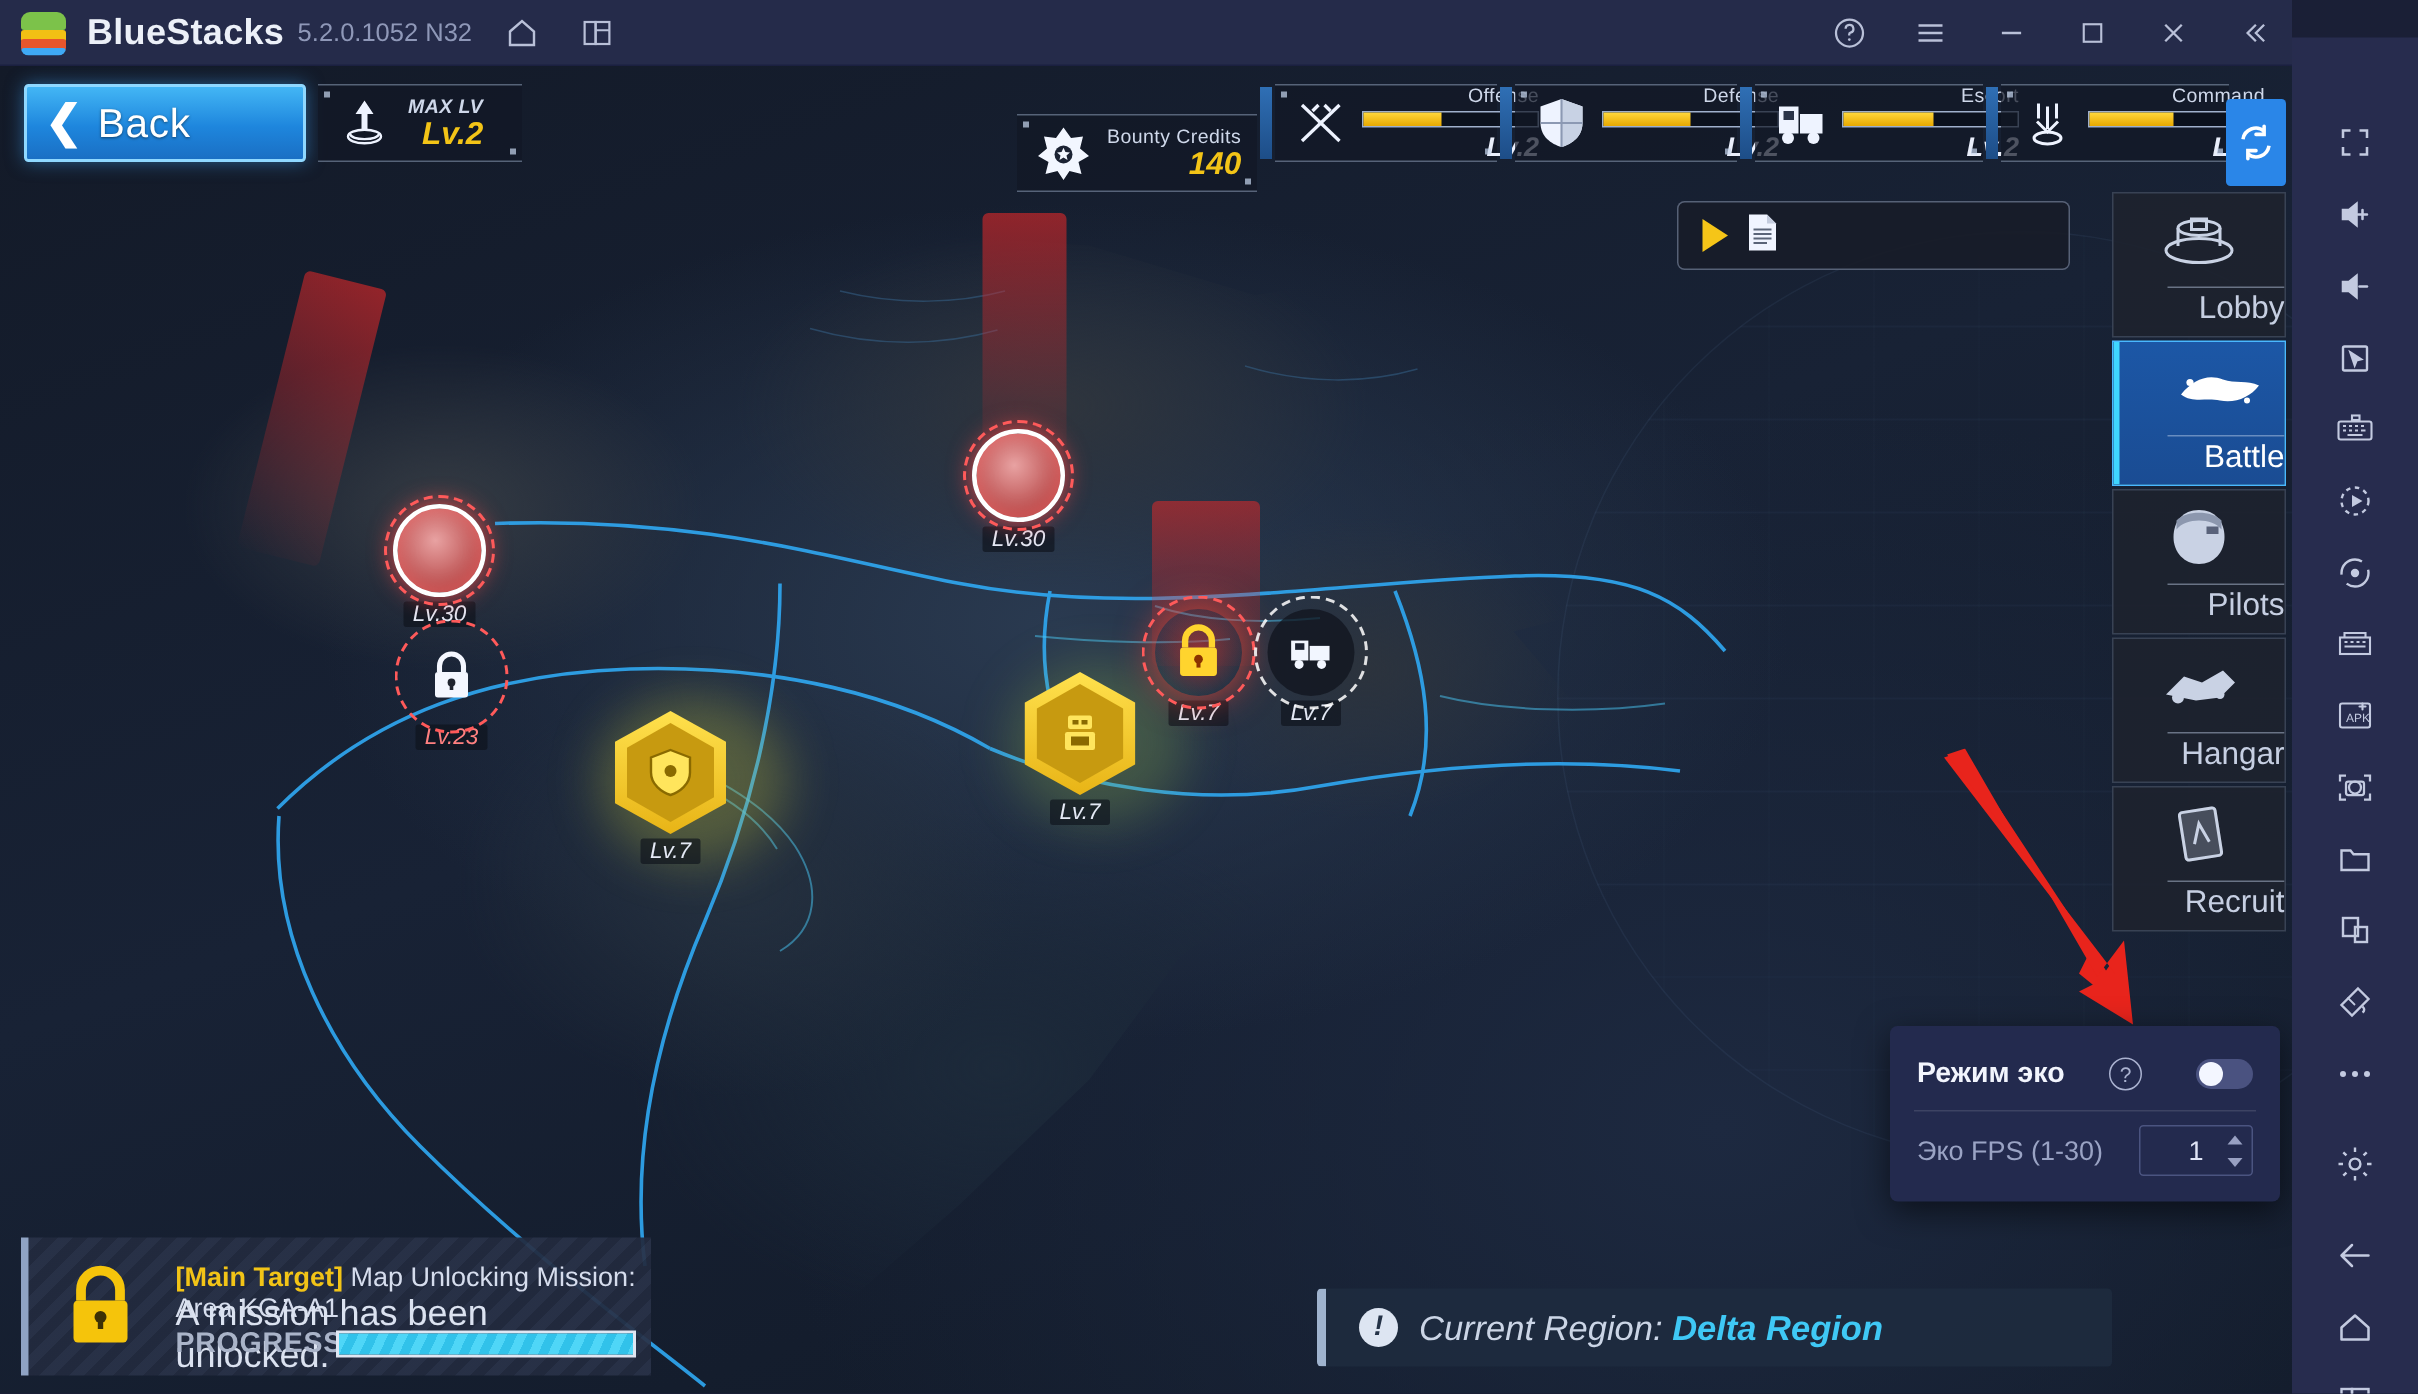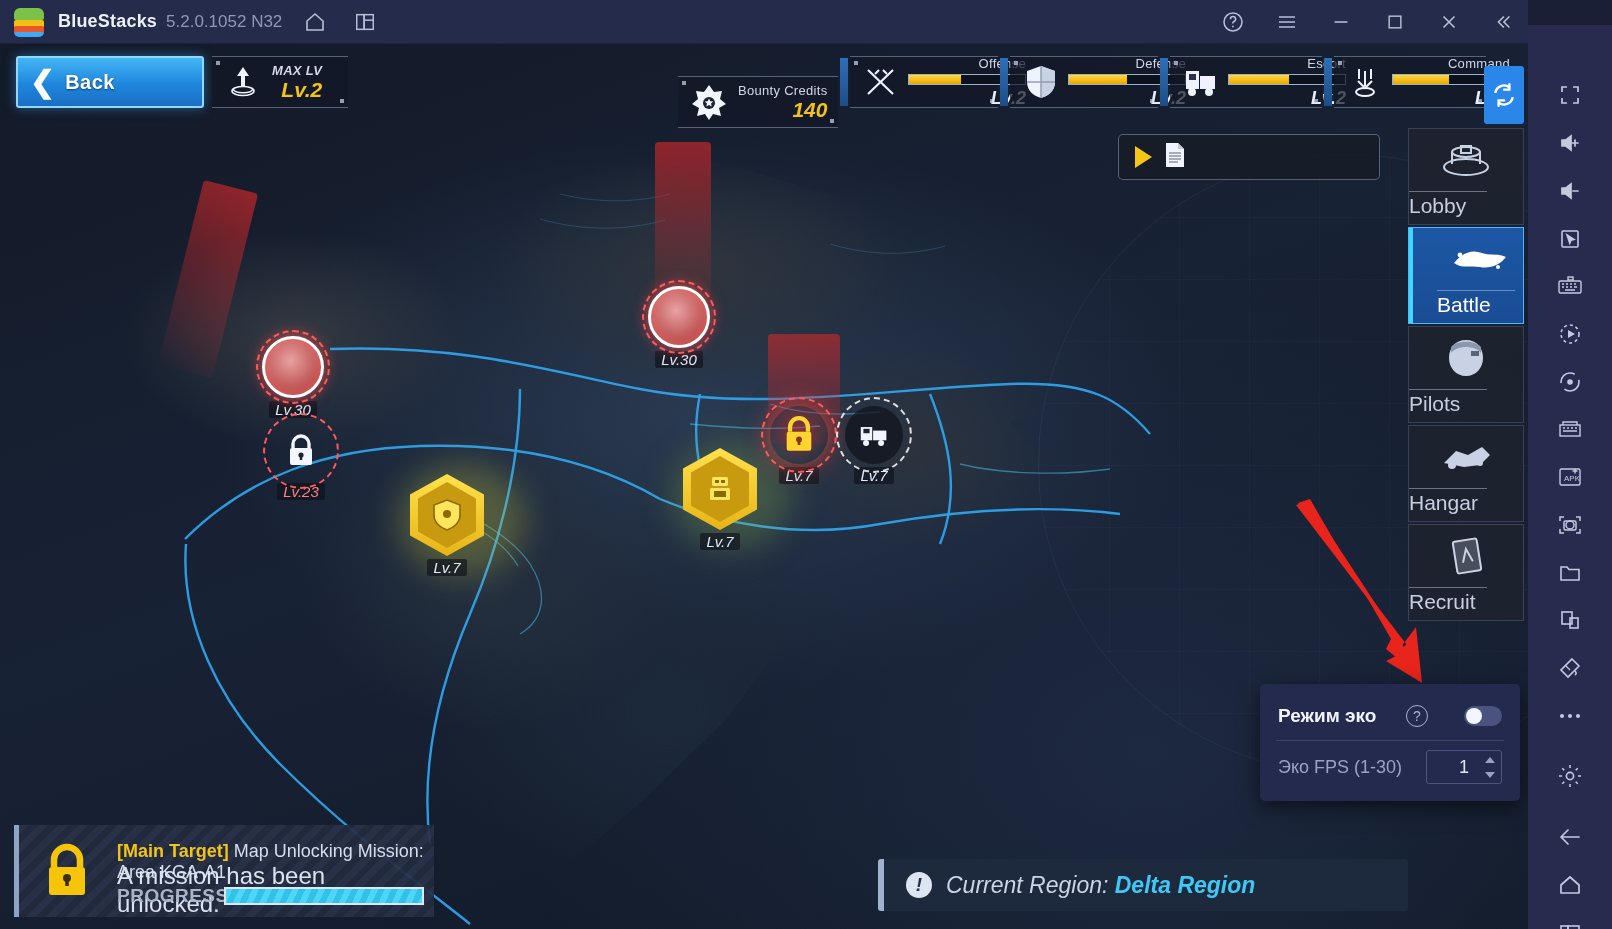--- a/index.html
+++ b/index.html
@@ -20,21 +20,21 @@
   .bs-logo {
     width: 30px; height: 30px; margin-left: 14px; position: relative;
     border-radius: 5px; overflow: hidden;
   }
   .bs-logo i { position: absolute; left: 0; width: 100%; height: 8px; display:block; border-radius:2px;}
   .bs-logo i:nth-child(1){ top: 1px;  background:#7cc24a; height:12px; border-radius:6px 6px 2px 2px;}
   .bs-logo i:nth-child(2){ top: 13px; background:#f2c014; }
   .bs-logo i:nth-child(3){ top: 19px; background:#e8562c; }
   .bs-logo i:nth-child(4){ top: 25px; background:#3fa9f5; height:5px;}
   .bs-title {
-    margin-left: 14px; color: #ecf0f8; font-size: 18px; font-weight: 700;
+    margin-left: 14px; color: #ecf0f8; font-size: 24px; font-weight: 700;
     letter-spacing: .2px;
   }
   .bs-version { margin-left: 9px; color: #8f98b8; font-size: 17px; font-weight: 400; }
   .tb-icon {
     width: 34px; height: 34px; margin-left: 16px;
     display: flex; align-items: center; justify-content: center;
     color: #b9c0d8;
   }
   .tb-right { margin-left: auto; display: flex; align-items: center; padding-right: 8px; }
   .tb-right .tb-icon { margin-left: 20px; }
@@ -92,21 +92,21 @@
   
   .hud-top { position: absolute; left: 0; top: 12px; width: 1528px; height: 62px; }
   .back-btn {
     position: absolute; left: 16px; top: 0; width: 188px; height: 52px;
     background: linear-gradient(180deg, #43b6f5 0%, #1e86dd 55%, #1a6fc4 100%);
     border: 2px solid #8fd8ff; border-radius: 3px;
     display: flex; align-items: center; color: #fff;
     box-shadow: 0 0 12px rgba(60,160,240,.5);
   }
   .back-chev { margin-left: 12px; font-size: 30px; font-weight: 700; line-height: 1; }
-  .back-label { margin-left: 10px; font-size: 20px; font-weight: 700; letter-spacing: .5px; text-shadow: 0 1px 2px rgba(0,0,0,.5);}
+  .back-label { margin-left: 10px; font-size: 27px; font-weight: 400; letter-spacing: .5px; text-shadow: 0 1px 2px rgba(0,0,0,.5);}
 
   .stat-panel {
     position: absolute; top: 0; height: 52px;
     background: rgba(18,24,38,.72);
     border-top: 1px solid rgba(170,190,220,.45);
     border-bottom: 1px solid rgba(170,190,220,.45);
     display: flex; align-items: center; padding: 0 10px;
   }
   .stat-panel::before, .stat-panel::after {
     content: ""; position: absolute; width: 4px; height: 4px;
@@ -140,21 +140,21 @@
   }
   .doc-icon { margin-left: 12px; }
   .expand-label { margin-left: 10px; font-size: 20px; font-weight: 700; }
 
   
   .game-nav { position: absolute; right: 4px; top: 84px; width: 116px; }
   .nav-item {
     position: relative; width: 116px; height: 97px; margin-bottom: 2px;
     background: rgba(30,34,46,.88);
     border: 1px solid rgba(110,125,155,.35);
-    display: flex; flex-direction: column; align-items: flex-start; justify-content: flex-end;
+    display: flex; flex-direction: column; align-items: flex-end; justify-content: flex-end;
     overflow: hidden;
   }
   .nav-item.active { background: linear-gradient(180deg,#1c57a6,#1a4c93); border-color:#49b8ff;padding-left:28px; }
   .nav-item.active::before {
     content:""; position:absolute; left:0; top:0; width:4px; height:100%; background:#3fd6ff;
   }
   .nav-ico { flex: 1; display:flex; align-items:center; justify-content:center; color:#c9d2e4; width:100%; }
   .nav-item.active .nav-ico { color:#fff; }
   .nav-sep { width: 78px; height: 1px; background: rgba(200,215,240,.45); }
   .nav-label { font-size: 21px; color:#c6cfe2; padding: 2px 0 6px; font-weight: 400; }

